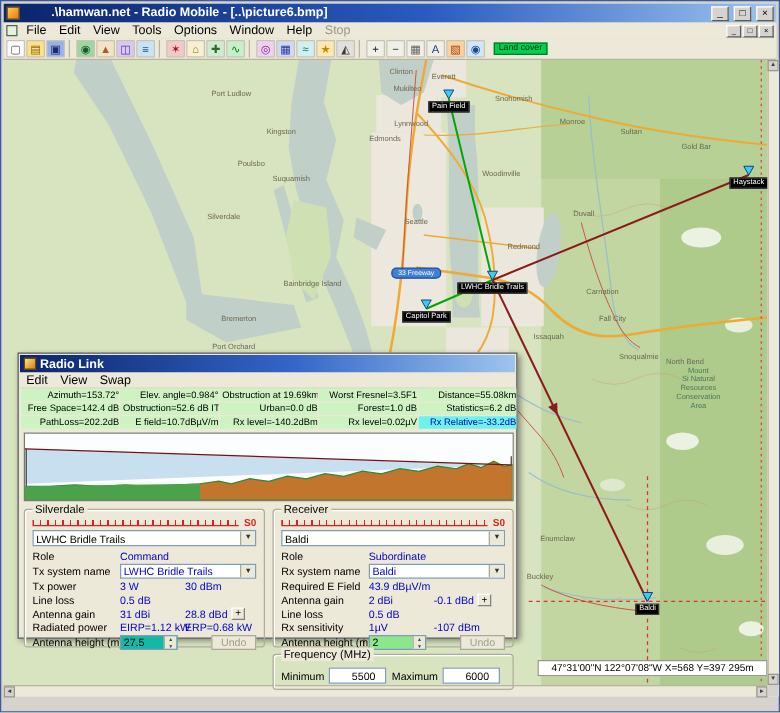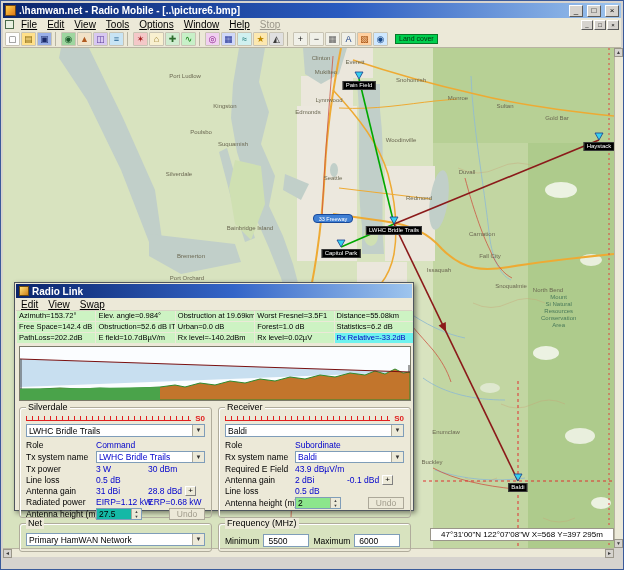--- a/index.html
+++ b/index.html
@@ -5,28 +5,28 @@
 *{margin:0;padding:0;box-sizing:border-box;}
 html,body{width:624px;height:570px;overflow:hidden;background:#d6d3ce;
   font-family:"Liberation Sans",sans-serif;}
 .app{position:relative;width:624px;height:570px;background:#d6d3ce;border:1px solid #3a5a9a;overflow:hidden;}
 
 
 .titlebar{position:absolute;left:2px;top:2px;width:618px;height:15px;
   background:linear-gradient(90deg,#0a246a,#2a5bc0 55%,#9ec5ee);
   display:flex;align-items:center;gap:3px;padding:0 2px;}
 .app-ico{width:11px;height:11px;background:linear-gradient(135deg,#ffd24a,#e07818);border:1px solid #704818;flex-shrink:0;}
-.ttext{color:#fff;font-size:10px;font-weight:bold;white-space:nowrap;flex:1;overflow:hidden;}
+.ttext{color:#fff;font-size:10px;font-weight:bold;white-space:nowrap;flex:1;overflow:hidden;margin-left:22px;}
 .winbtn{width:14px;height:12px;background:#d6d3ce;border:1px solid;border-color:#fff #5a5a5a #5a5a5a #fff;
   font-size:8px;line-height:10px;text-align:center;color:#000;flex-shrink:0;margin-left:1px;}
 .menubar{position:absolute;left:2px;top:17px;width:618px;height:13px;background:#ece9d8;
   display:flex;align-items:center;font-size:10px;}
 .child-ico{width:9px;height:9px;background:#e8f0e0;border:1px solid #4a6a4a;margin:0 2px;flex-shrink:0;}
 .menu-items{display:flex;align-items:center;height:100%;}
-.menu-item{padding:0 5px;line-height:13px;text-decoration:underline;}
+.menu-item{padding:0 5px;line-height:13px;}
 .menu-item.disabled{color:#9a968a;}
 .childbtns{margin-left:auto;display:flex;gap:1px;padding-right:2px;}
 .childbtn{width:12px;height:10px;background:#d6d3ce;border:1px solid;border-color:#fff #5a5a5a #5a5a5a #fff;
   font-size:6px;line-height:8px;text-align:center;}
 .toolbar{position:absolute;left:2px;top:30px;width:618px;height:17px;background:#ece9d8;
   border-bottom:1px solid #b8b4a2;display:flex;align-items:center;padding-left:2px;gap:1px;}
 .tb-icon{width:15px;height:14px;font-size:9px;line-height:13px;text-align:center;
   border:1px solid #c8c4b4;border-radius:1px;overflow:hidden;flex-shrink:0;}
 .tb-sep{width:3px;height:14px;border-left:1px solid #b8b4a2;margin:0 2px;flex-shrink:0;}
 .landcover{margin-left:6px;background:#00ce4e;border:1px solid #067a28;color:#04300e;
@@ -53,21 +53,21 @@
 
 .dialog{position:absolute;left:13px;top:281px;width:400px;height:229px;background:#ece9d8;
   border:1px solid #50565e;box-shadow:2px 2px 5px rgba(0,0,0,.45);z-index:10;}
 .dlg-title{position:absolute;left:1px;top:1px;right:1px;height:14px;
   background:linear-gradient(90deg,#0a246a,#3465c8 55%,#9ec5ee);
   color:#fff;font-size:10px;font-weight:bold;display:flex;align-items:center;gap:3px;padding:0 3px;}
 .dlg-ico{width:10px;height:10px;background:linear-gradient(135deg,#ffe27a,#d08018);border:1px solid #6a4a10;}
 .dlg-menu{position:absolute;left:1px;top:15px;right:1px;height:13px;background:#ece9d8;
   display:flex;align-items:center;font-size:10px;border-bottom:1px solid #d8d4c4;}
 .info-grid{position:absolute;left:2px;top:28px;width:396px;display:grid;
-  grid-template-columns:repeat(5,1fr);grid-auto-rows:10px;gap:1px;background:#ece9d8;}
+  grid-template-columns:repeat(5,1fr);grid-auto-rows:10px;gap:1px;background:#ece9d8;text-align:right;}
 .cell{background:#cdf3c3;font-size:7.5px;line-height:10px;padding-left:2px;white-space:nowrap;overflow:hidden;}
 .cell.rel{background:#6ef2ee;color:#0000c0;}
 .profile{position:absolute;left:4px;top:63px;width:392px;height:55px;border:1px solid #7a7a6a;background:#fff;}
 .group{position:absolute;border:1px solid #b0ac9c;border-radius:3px;box-shadow:inset 1px 1px 0 #fff;}
 .gcap{position:absolute;top:-6px;left:6px;background:#ece9d8;font-size:9px;line-height:11px;padding:0 2px;}
 .group.tx{left:4px;top:124px;width:193px;height:111px;}
 .group.rx{left:203px;top:124px;width:193px;height:111px;}
 .group.net{left:4px;top:240px;width:193px;height:29px;}
 .group.freq{left:203px;top:240px;width:193px;height:29px;}
 .smeter{display:flex;align-items:center;margin:7px 6px 1px;height:7px;}
@@ -90,21 +90,21 @@
 .spin{width:46px;height:12px;background:#14b8a6;border:1px solid #7f9db9;display:flex;align-items:center;
   font-size:8.5px;padding-left:2px;position:relative;flex-shrink:0;}
 .spin.green{background:#8ce68c;}
 .sbtns{position:absolute;right:0;top:0;bottom:0;width:10px;background:#ece9d8;border-left:1px solid #aca899;
   display:flex;flex-direction:column;justify-content:center;font-size:4px;line-height:5px;text-align:center;color:#444;}
 .undo{margin-left:auto;width:36px;height:12px;background:#ece9d8;border:1px solid #aca899;color:#a09c8c;
   font-size:8.5px;line-height:10px;text-align:center;padding:0;}
 .net-combo{margin:9px 6px 0;}
 .freq-row{display:flex;align-items:center;height:100%;padding:6px 6px 0;font-size:8.5px;gap:4px;}
 .freq-input{width:46px;height:13px;background:#fff;border:1px solid #7f9db9;font-size:8.5px;
-  padding-left:4px;display:flex;align-items:center;color:#000;}
+  padding-left:17px;display:flex;align-items:center;color:#000;}
 </style>
 </head>
 <body>
 
 <div class="app">
 
   <div class="titlebar">
     <span class="app-ico"></span>
     <span class="ttext">.\hamwan.net - Radio Mobile - [..\picture6.bmp]</span>
     <span class="winbtn">_</span>
@@ -425,40 +425,38 @@
       <div class="frow">
         <span class="lbl">Antenna gain</span>
         <span class="val v1">2 dBi</span>
         <span class="val">-0.1 dBd</span>
         <button class="plusbtn">+</button>
       </div>
       <div class="frow">
         <span class="lbl">Line loss</span>
         <span class="val">0.5 dB</span>
       </div>
+      <div class="frow">
+        <span class="lbl">Rx sensitivity</span>
+        <span class="val v1">1µV</span>
+        <span class="val">-107 dBm</span>
+      </div>
       <div class="frow tall">
         <span class="lbl">Antenna height (m)</span>
         <span class="spin green">
           <span>2</span>
           <span class="sbtns">
               <span>▲</span>
               <span>▼</span>
             </span>
         </span>
         <button class="undo">Undo</button>
       </div>
     </div>
 
-    <div class="group net">
-      <span class="gcap">Net</span>
-      <div class="combo net-combo">
-        <span>Primary HamWAN Network</span>
-        <span class="drop">▼</span>
-      </div>
-    </div>
 
     <div class="group freq">
       <span class="gcap">Frequency (MHz)</span>
       <div class="freq-row">
         <span>Minimum</span>
         <span class="freq-input">5500</span>
         <span>Maximum</span>
         <span class="freq-input">6000</span>
       </div>
     </div>

